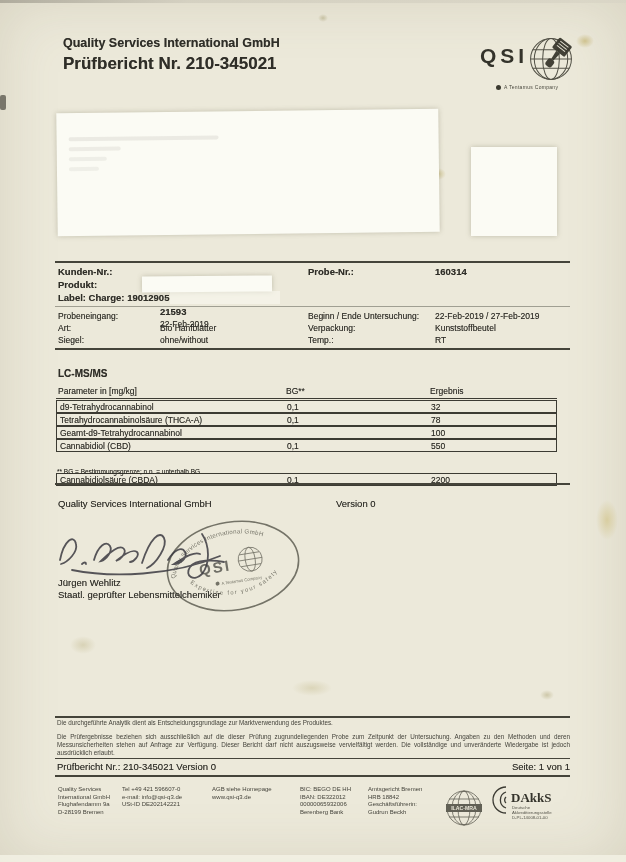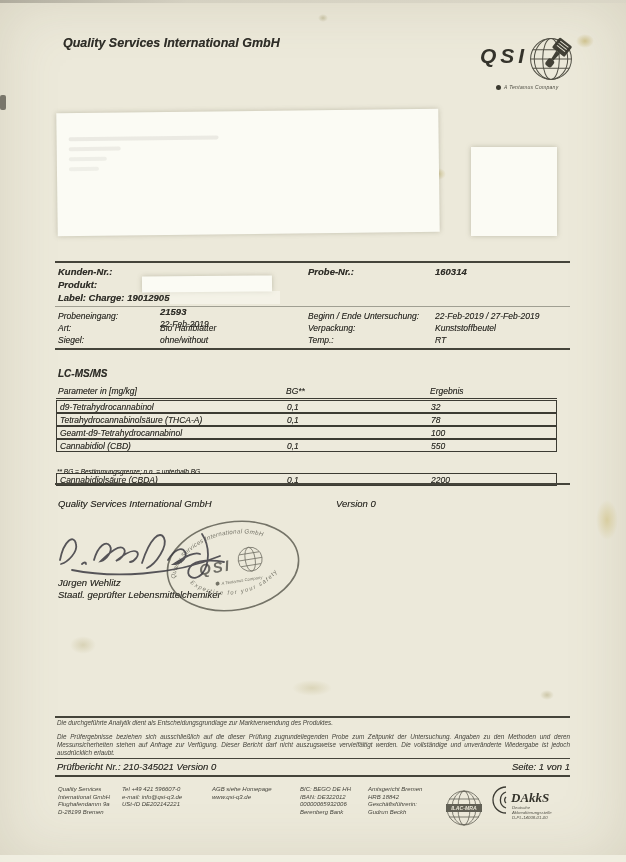--- a/index.html
+++ b/index.html
@@ -2,21 +2,20 @@
 <html><head>
 <meta charset="utf-8">
 <style>
   html,body{margin:0;padding:0;background:#8a887e;}
   .page{
     position:relative;width:626px;height:862px;overflow:hidden;
     background:#ece9da;
     font-family:"Liberation Sans", sans-serif;
     color:#2f2e28;
     box-shadow:inset 0 0 60px rgba(120,112,80,.18);
-    font-style:italic;
   }
   .abs{position:absolute;}
   .b{font-weight:bold;}
   .ink{color:#2f2e28;text-shadow:0 0 .4px rgba(47,46,40,.55);}
   .rule{position:absolute;background:#45443a;}
   .redact{position:absolute;background:#fbfbf4;box-shadow:0 0 5px rgba(110,105,80,.35);}
   .lbl{position:absolute;font-size:8.5px;line-height:10px;}
   .kv{position:absolute;font-size:9.5px;line-height:11px;}
   
   .t-head{position:absolute;left:56px;width:501px;font-size:8.5px;border-bottom:1px solid #3c3b33;height:13px;}
@@ -39,20 +38,21 @@
   <div class="smudge" style="left:0;top:95px;width:6px;height:15px;background:#55534a;opacity:.75;"></div>
   <div class="stain" style="left:430px;top:168px;width:16px;height:12px;background:radial-gradient(closest-side,rgba(190,170,90,.5),rgba(190,170,90,0));"></div>
   <div class="stain" style="left:576px;top:34px;width:18px;height:14px;background:radial-gradient(closest-side,rgba(185,165,85,.55),rgba(185,165,85,0));"></div>
   <div class="stain" style="left:318px;top:14px;width:10px;height:8px;background:radial-gradient(closest-side,rgba(150,140,90,.4),rgba(150,140,90,0));"></div>
   <div class="stain" style="left:596px;top:500px;width:22px;height:40px;background:radial-gradient(closest-side,rgba(200,180,100,.45),rgba(200,180,100,0));"></div>
   <div class="stain" style="left:70px;top:636px;width:26px;height:18px;background:radial-gradient(closest-side,rgba(170,158,100,.3),rgba(170,158,100,0));"></div>
   <div class="stain" style="left:292px;top:680px;width:40px;height:16px;background:radial-gradient(closest-side,rgba(175,162,100,.28),rgba(175,162,100,0));"></div>
   <div class="stain" style="left:540px;top:690px;width:14px;height:10px;background:radial-gradient(closest-side,rgba(160,150,95,.4),rgba(160,150,95,0));"></div>
 
   <div class="abs ink b" style="left:63px;top:36px;font-size:12.5px;">Quality Services International GmbH</div>
+  <div class="abs ink b" style="left:63px;top:54px;font-size:17px;">Prüfbericht Nr. 210-345021</div>
 
   <div class="abs" style="left:476px;top:32px;width:96px;height:62px;">
     <span class="abs b" style="left:4px;top:12px;font-size:21px;letter-spacing:4px;color:#34332b;">QSI</span>
     <span class="abs" style="left:49px;top:1px;">
       <svg width="52" height="52" viewBox="0 0 56 56">
         <g stroke="#3a392f" fill="none" stroke-width="1.1" opacity=".85">
           <circle cx="28" cy="28" r="22"></circle>
           <ellipse cx="28" cy="28" rx="9" ry="22"></ellipse>
           <ellipse cx="28" cy="28" rx="18" ry="22"></ellipse>
           <line x1="8" y1="18" x2="48" y2="18"></line>

